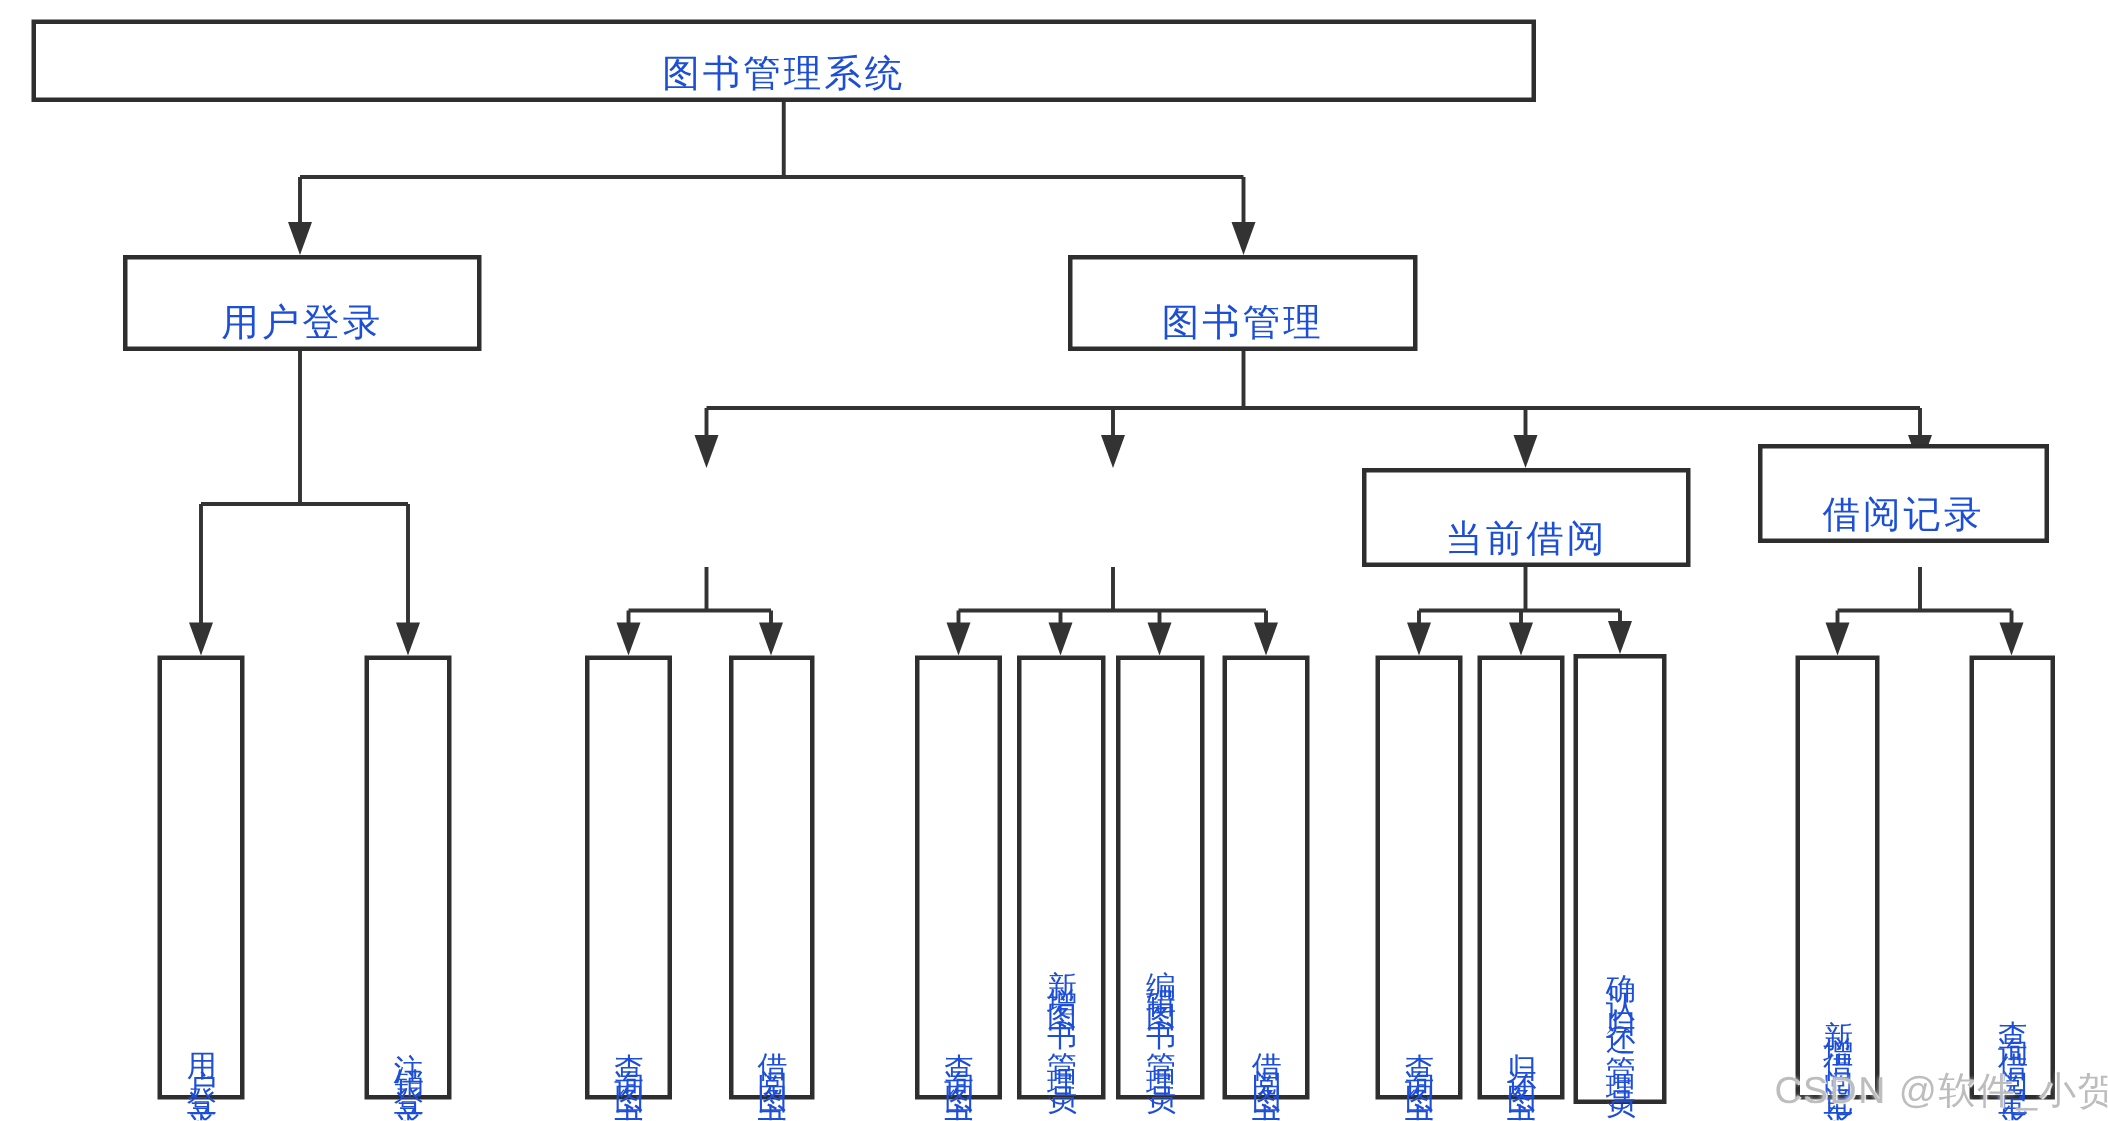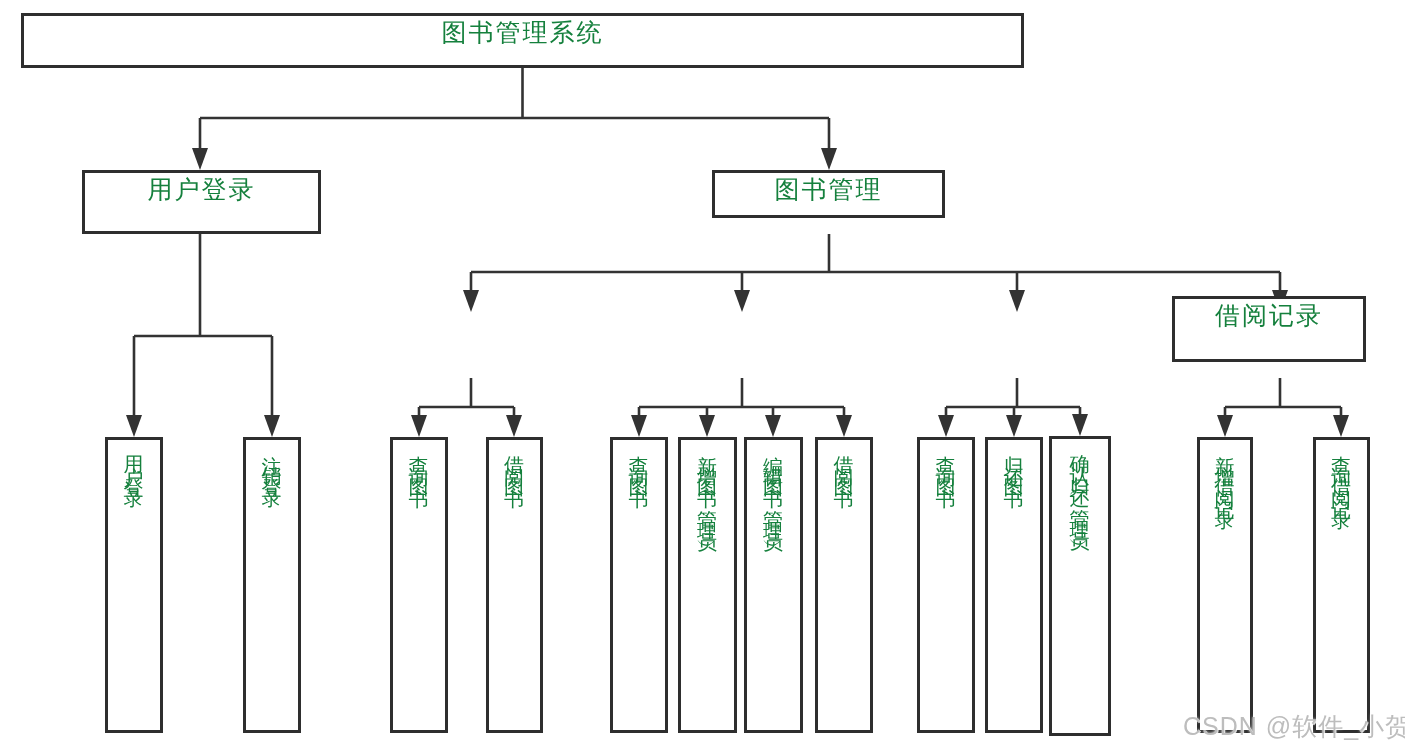--- a/index.html
+++ b/index.html
@@ -3,22 +3,22 @@
 <meta charset="utf-8">
 <style>
   html,body{margin:0;padding:0;background:#ffffff;}
   .stage{
     position:relative;width:1405px;height:747px;background:#ffffff;overflow:hidden;
     font-family:"Liberation Sans","DejaVu Sans",sans-serif;
   }
   .wires{position:absolute;left:0;top:0;z-index:1;}
   .node{
     position:absolute;box-sizing:border-box;background:#ffffff;
-    border:3.5px solid #2e2e2e;display:flex;align-items:flex-start;justify-content:center;
-    color:#15803d;z-index:2;
+    border:3.5px solid #2e2e2e;display:flex;align-items:flex-end;justify-content:center;
+    color:#1d4ed8;z-index:2;
   }
   .hnode{font-size:25px;letter-spacing:2px;white-space:nowrap;}
   .vnode .vlabel{
     writing-mode:vertical-rl;text-orientation:mixed;
     font-size:20px;letter-spacing:11px;line-height:1;white-space:nowrap;
   }
   .watermark{
     position:absolute;left:1183px;top:710px;z-index:5;
     font-size:25px;letter-spacing:1px;color:#bdbdbd;white-space:nowrap;
     text-shadow:0 0 3px rgba(255,255,255,0.95), 1px 1px 0 rgba(255,255,255,0.8);
@@ -72,24 +72,27 @@
     </g>
   </svg>
 
   <div class="node hnode" style="left:21px;top:13px;width:1003px;height:55px">
     <span>图书管理系统</span>
   </div>
 
   <div class="node hnode" style="left:82px;top:170px;width:239px;height:64px">
     <span>用户登录</span>
   </div>
-  <div class="node hnode" style="left:712px;top:170px;width:233px;height:48px">
+  <div class="node hnode" style="left:712px;top:170px;width:233px;height:64px">
     <span>图书管理</span>
   </div>
 
+  <div class="node hnode" style="left:908px;top:312px;width:219px;height:66px">
+    <span>当前借阅</span>
+  </div>
   <div class="node hnode" style="left:1172px;top:296px;width:194px;height:66px">
     <span>借阅记录</span>
   </div>
 
   <div class="node vnode" style="left:105px;top:437px;width:58px;height:296px">
     <span class="vlabel">用户登录</span>
   </div>
   <div class="node vnode" style="left:243px;top:437px;width:58px;height:296px">
     <span class="vlabel">注销登录</span>
   </div>

